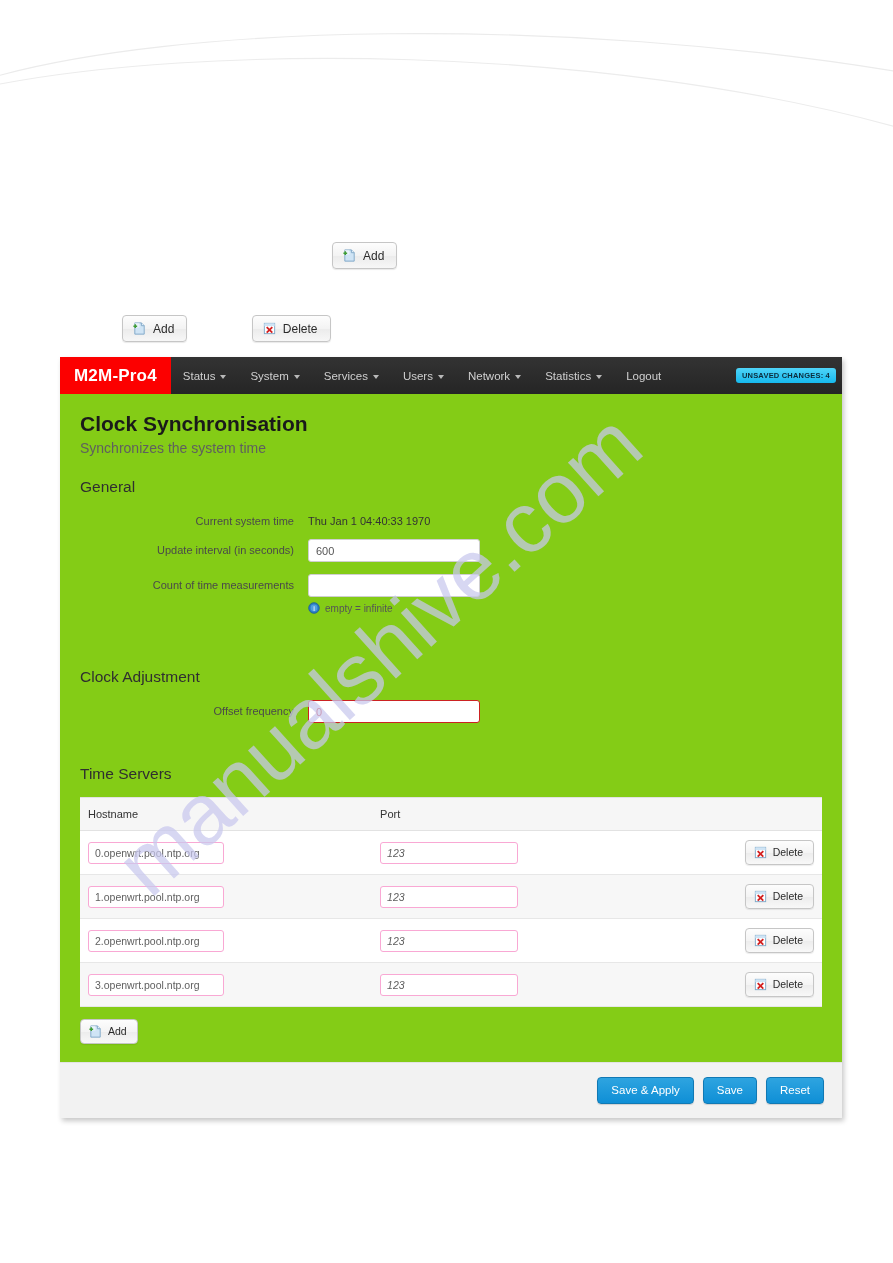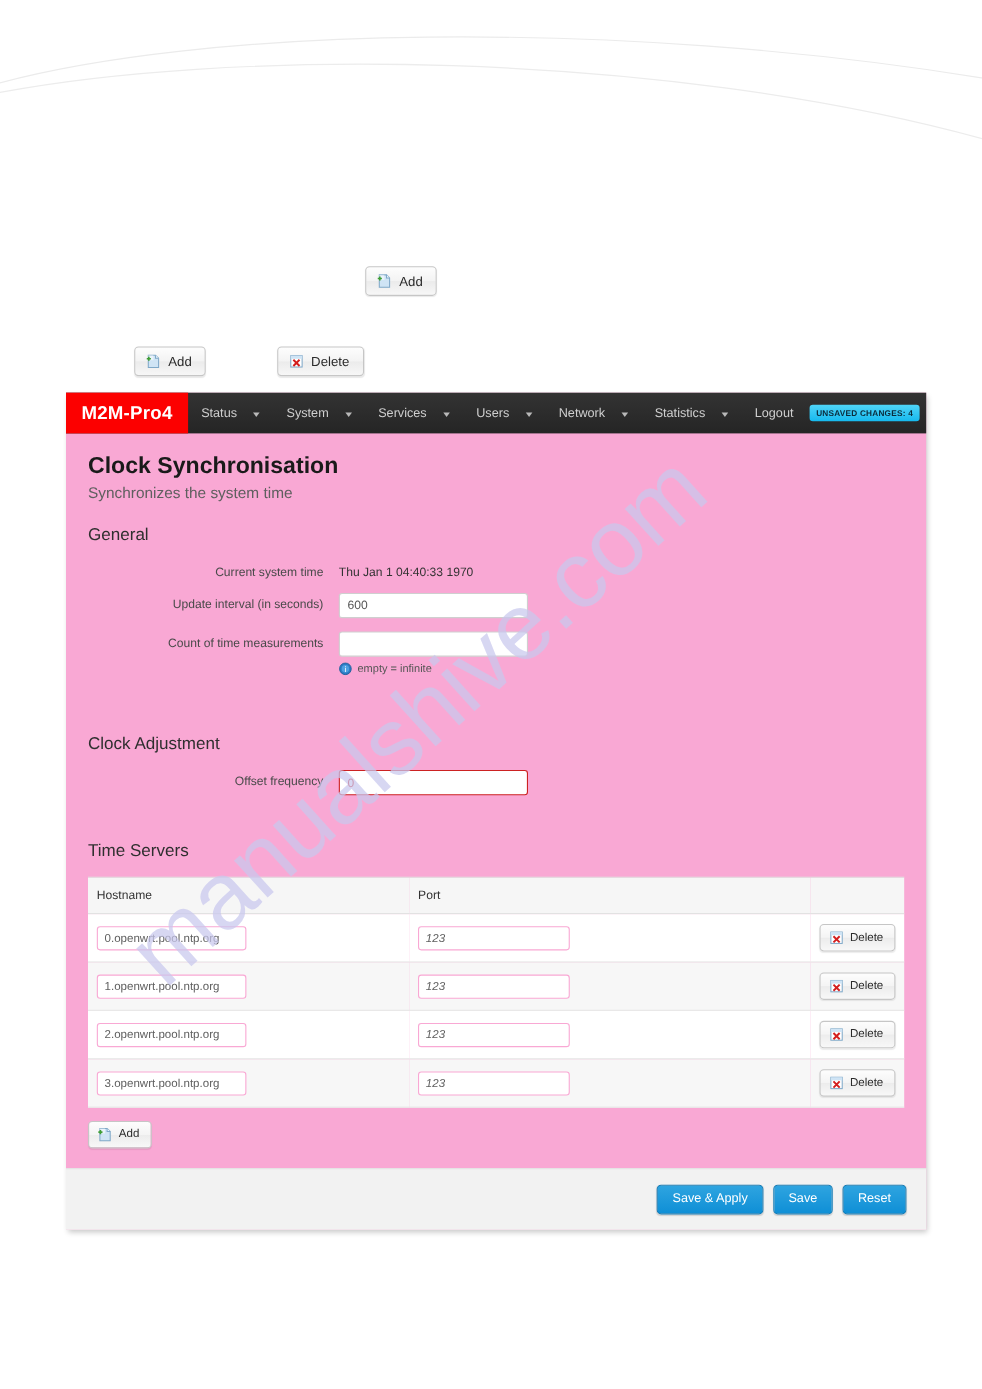--- a/index.html
+++ b/index.html
@@ -63,21 +63,21 @@
   .doc-btn + .doc-btn { margin-left: 60px; }
   .btn-ico { width: 15px; height: 15px; display: block; flex: 0 0 auto; }
 
   
   #browser-window {
     position: absolute;
     left: 60px;
     top: 357px;
     width: 782px;
     z-index: 10;
-    background: #f9a8d4;
+    background: #84cc16;
     box-shadow: 2px 3px 5px rgba(0,0,0,0.22);
   }
 
   
   #navbar {
     display: flex;
     align-items: stretch;
     height: 37px;
     background: #2e2e2e;
     background: linear-gradient(to bottom, #333333 0%, #252525 100%);
@@ -94,21 +94,21 @@
     cursor: pointer;
   }
   .nav-items {
     display: flex;
     align-items: stretch;
     flex: 1 1 auto;
   }
   .nav-item {
     display: flex;
     align-items: center;
-    gap: 15px;
+    gap: 5px;
     padding: 0 12px;
     color: #cfcfcf;
     font-size: 11.5px;
     cursor: pointer;
     white-space: nowrap;
   }
   .caret {
     width: 0; height: 0;
     border-left: 3.5px solid transparent;
     border-right: 3.5px solid transparent;

